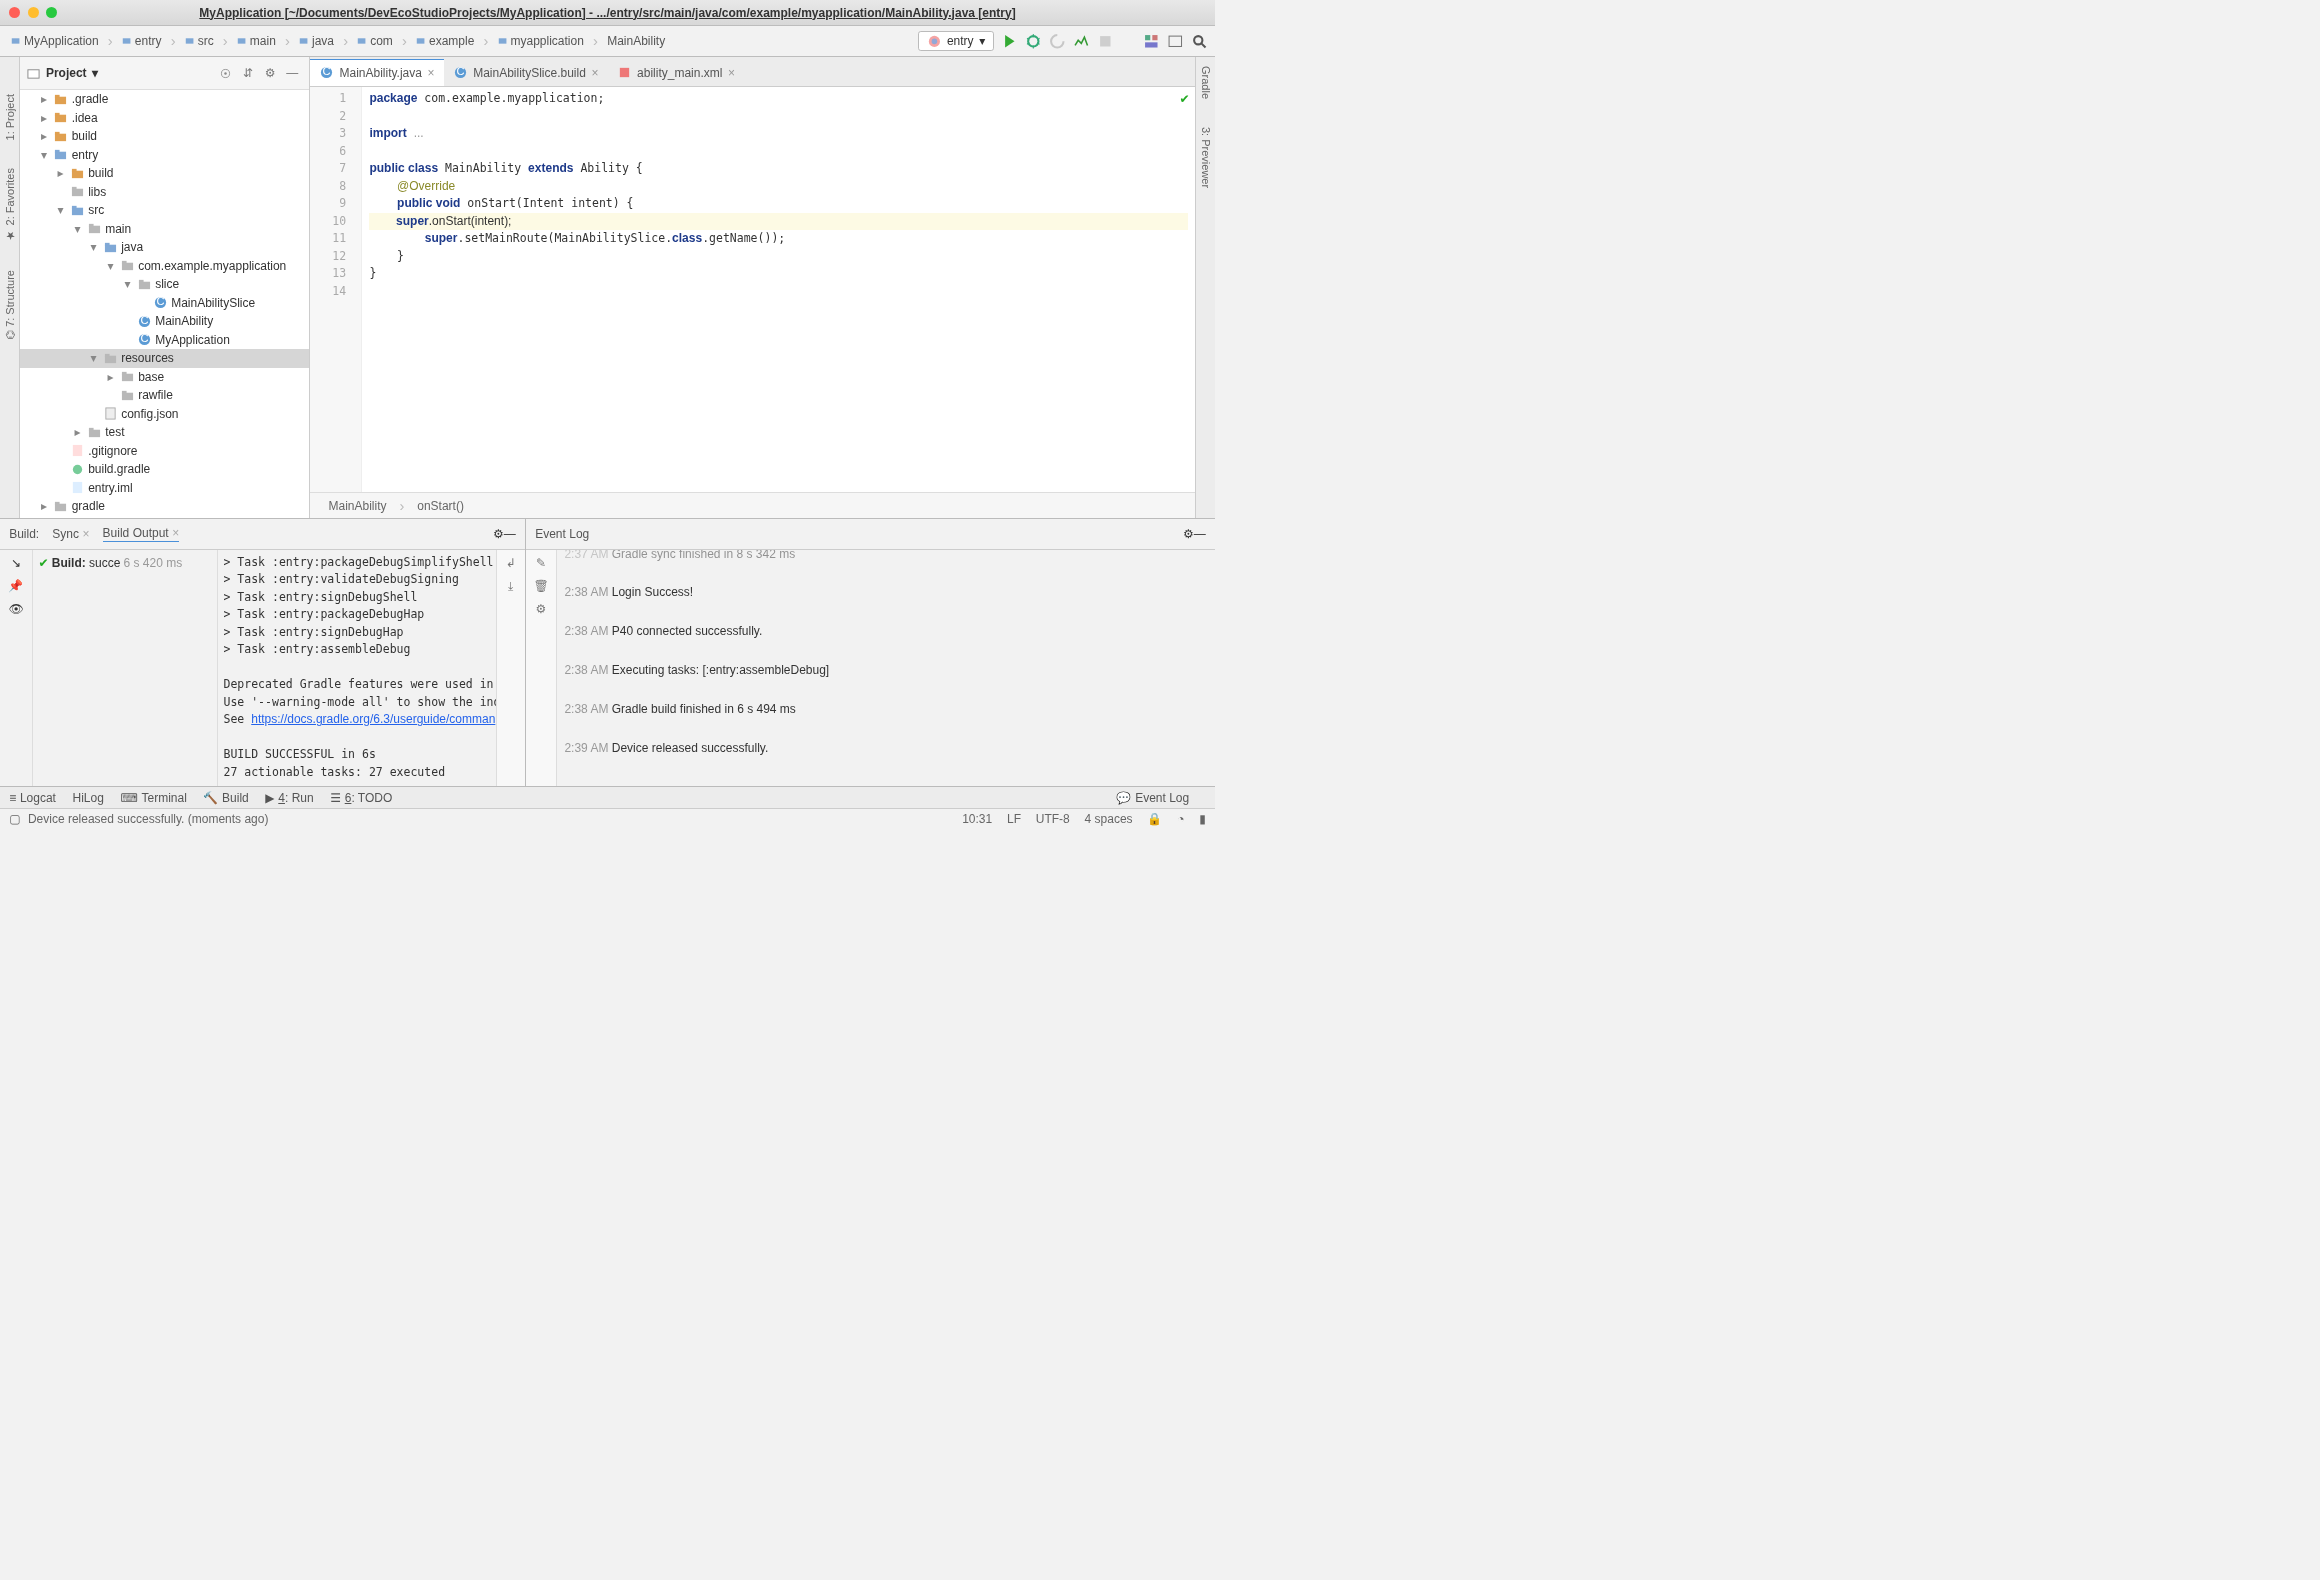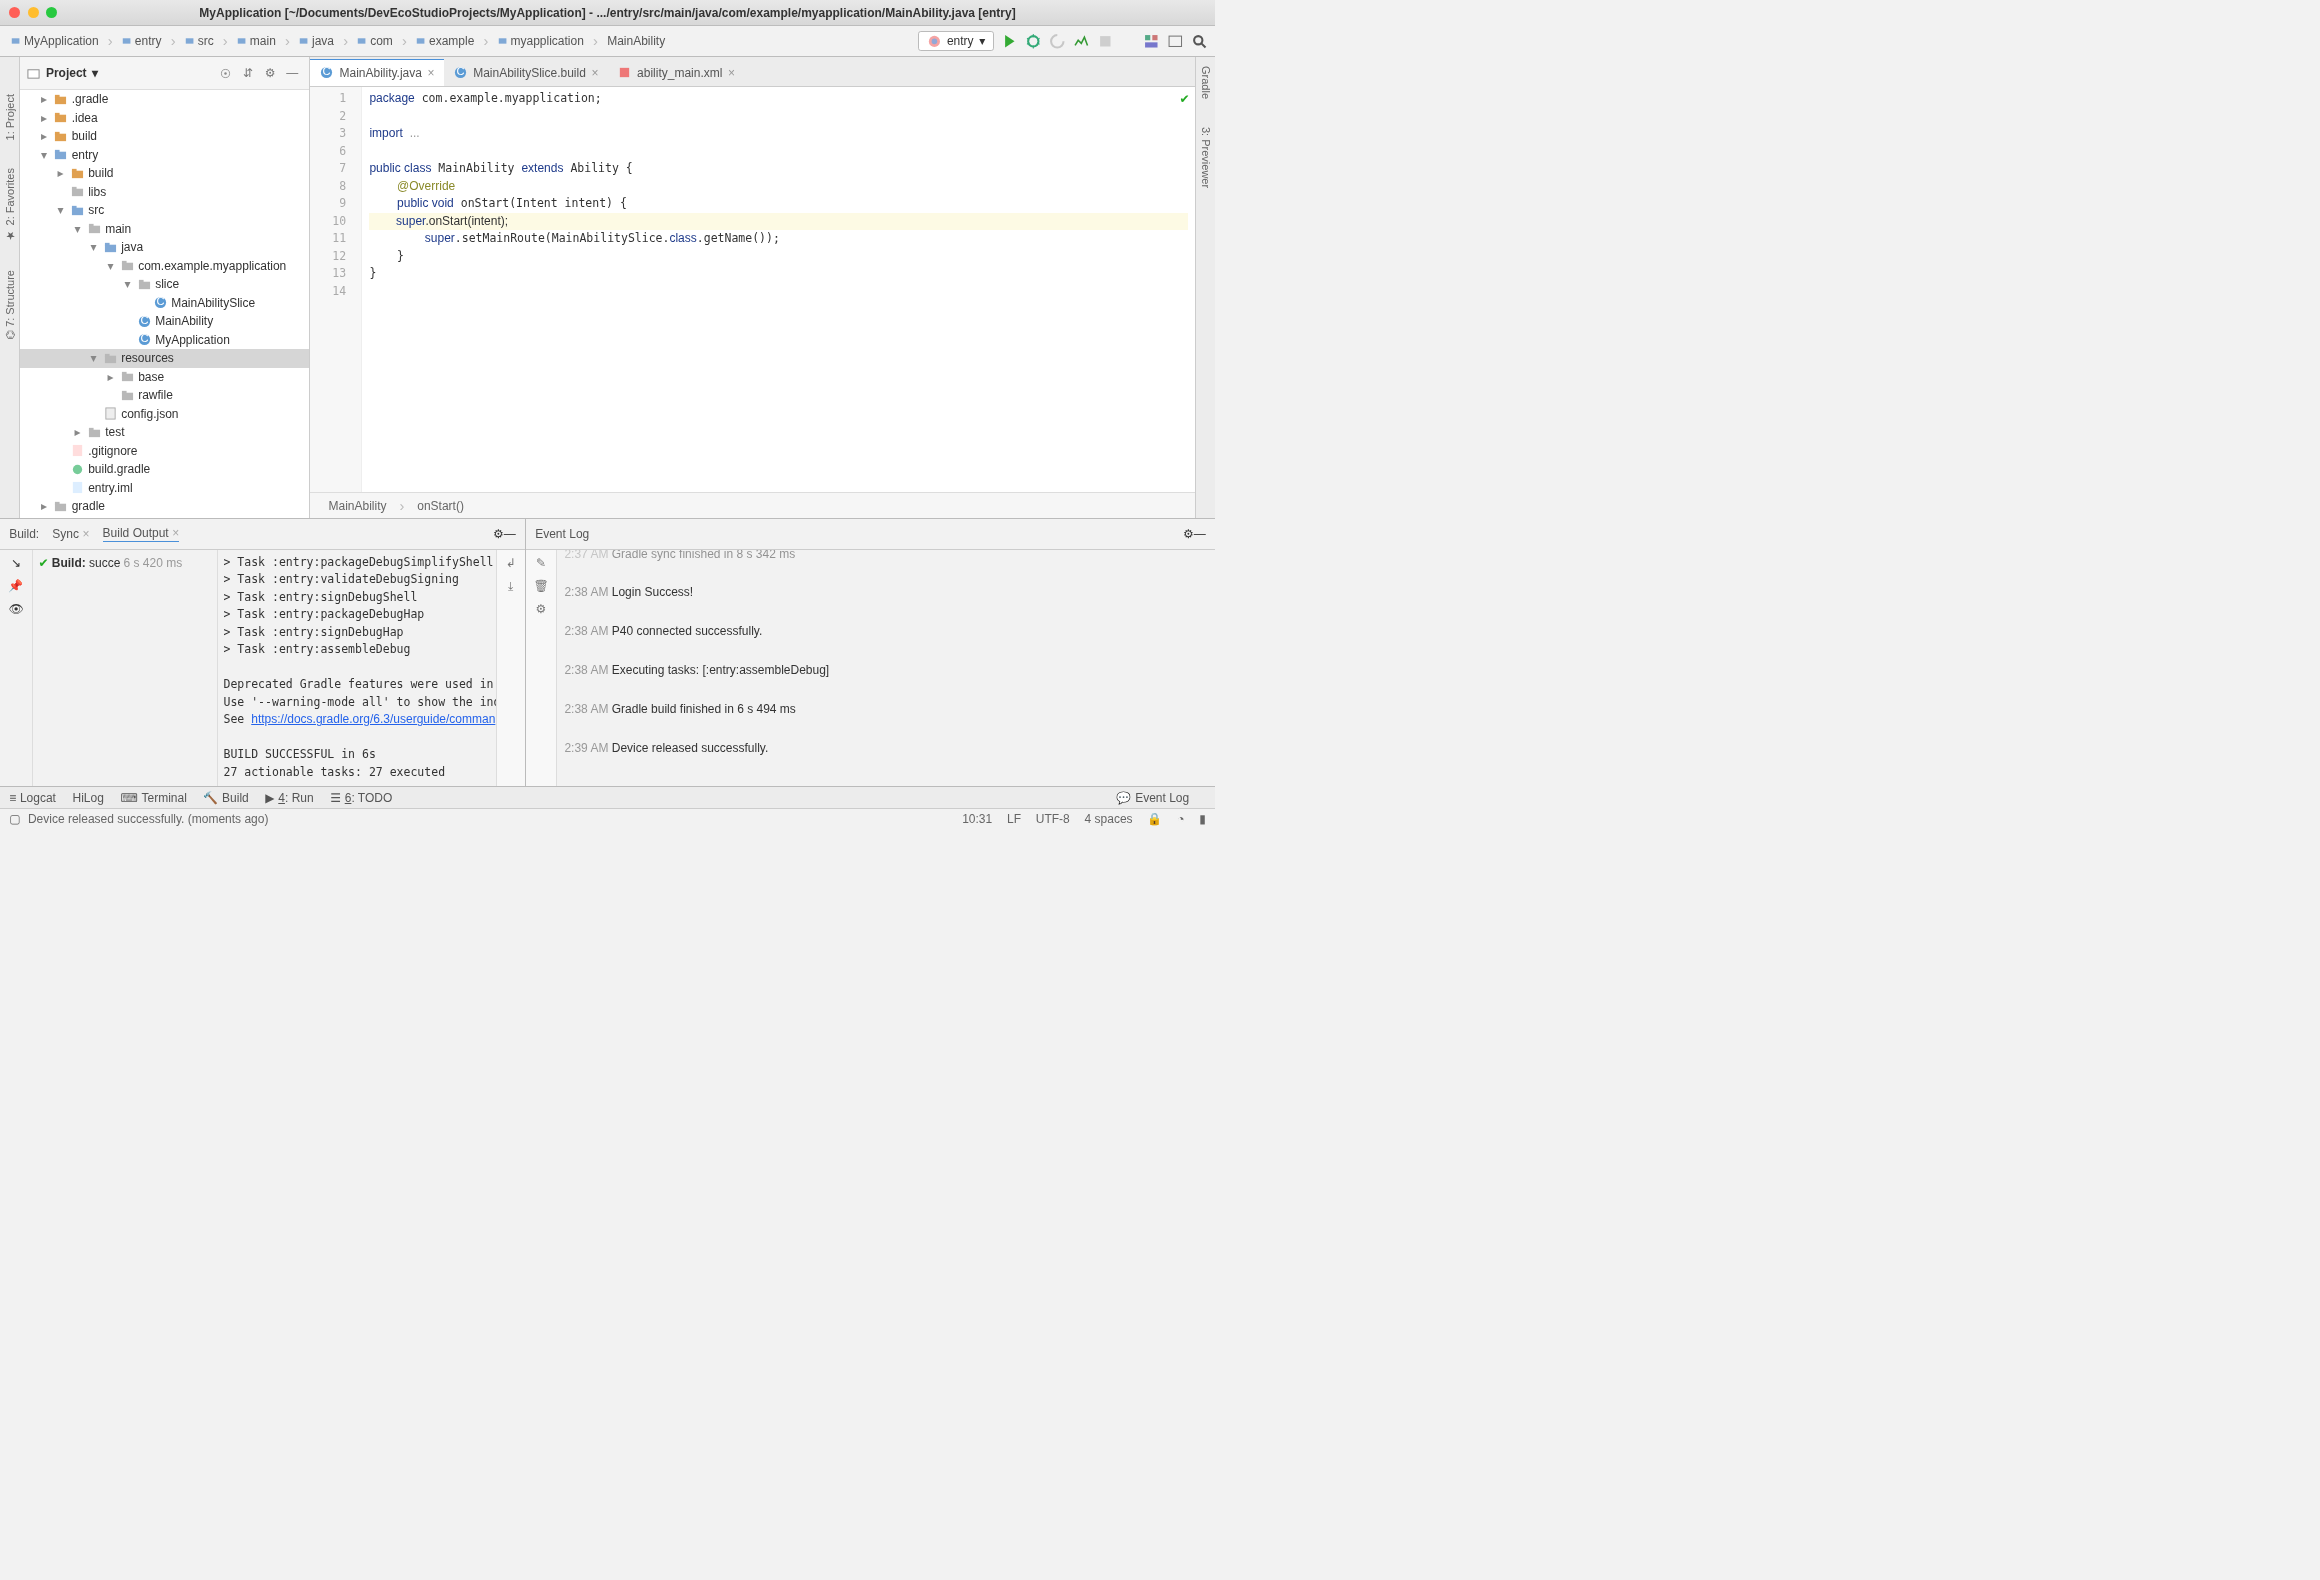--- a/index.html
+++ b/index.html
@@ -2,21 +2,21 @@
 <html><head>
 <meta charset="utf-8">
 <style>
 * { box-sizing: border-box; margin: 0; padding: 0; font-family: -apple-system, "Helvetica Neue", Arial, sans-serif; font-size: 12px; }
 body { background: #f2f2f2; color: #333; overflow: hidden; }
 .window { width: 1215px; height: 828px; display: flex; flex-direction: column; background: #f2f2f2; }
 .titlebar { height: 26px; display: flex; align-items: center; position: relative; background: linear-gradient(#e8e8e8,#d8d8d8); border-bottom:0.9px solid #bdbdbd; }
 .traffic { display:flex; gap:7.4px; padding-left:9.2px; }
 .dot { width:11px; height:11px; border-radius:50%; }
 .dot.red{background:#ff5f57;} .dot.yellow{background:#ffbd2e;} .dot.green{background:#28c940;}
-.title-text { position:absolute; left:0; right:0; text-align:center; font-weight:600; }
+.title-text { position:absolute; left:0; right:0; text-align:center; font-weight:600;text-decoration:underline; }
 .navbar { height:31px; display:flex; align-items:center; border-bottom:0.9px solid #bdbdbd; background:#f2f2f2; padding:0 7.4px; }
 .breadcrumbs { display:flex; align-items:center; gap:1.8px; flex:1; }
 .crumb { display:flex; align-items:center; gap:3.7px; padding:1.8px 3.7px; color:#555; }
 .crumb svg { width:9.2px; height:9.2px; }
 .nav-actions { display:flex; align-items:center; gap:7.4px; }
 .run-cfg { display:flex; align-items:center; gap:5.5px; border:0.9px solid #bbb; border-radius:2.8px; padding:1.8px 7.4px; background:#fff; }
 .icn { width:14.8px; height:14.8px; display:inline-flex; align-items:center; justify-content:center; }
 .tb-ic { width:16.6px; height:16.6px; display:flex; align-items:center; justify-content:center; color:#555; }
 
 .main-row { flex:1; display:flex; min-height:0; }
@@ -35,21 +35,21 @@
 .node.selected { background:#d6d6d6; }
 
 .editor-panel { flex:1; display:flex; flex-direction:column; min-width:0; }
 .tabs { height:29.5px; display:flex; align-items:flex-end; background:#ececec; border-bottom:0.9px solid #ccc; }
 .tab { display:flex; align-items:center; gap:5.5px; padding:5.5px 9.2px; color:#555; position:relative; }
 .tab.active { background:#fff; border-top:1.8px solid #4a90d9; }
 .tab .close { color:#999; }
 .editor-body { flex:1; display:flex; background:#fff; position:relative; }
 .gutter-nums { width:52px; background:#f7f7f7; border-right:0.9px solid #eee; text-align:right; padding:3.7px 14.8px 3.7px 0; color:#aaa; font-family:Menlo,Consolas,monospace; font-size:11.5px; line-height:17.5px; }
 .code { flex:1; padding:3.7px 7.4px; font-family:Menlo,Consolas,monospace; font-size:11.5px; line-height:17.5px; white-space:pre; }
-.kw{color:#1e3a8a;font-weight:normal;} .ann{color:#8a8a2a;} .fade{color:#999;}
+.kw{color:#1e3a8a;font-weight:bold;} .ann{color:#8a8a2a;} .fade{color:#999;}
 .line-hl { background:#fdfae4; display:inline-block; width:100%; }
 .code-breadcrumb { height:26px; border-top:0.9px solid #ddd; display:flex; align-items:center; padding:0 18.5px; color:#666; gap:9.2px; background:#f6f6f6; }
 
 .bottom-row { height:268px; display:flex; border-top:0.9px solid #bbb; }
 .build-panel { width:526px; border-right:0.9px solid #bbb; display:flex; flex-direction:column; }
 .bottom-hdr { height:31px; display:flex; align-items:center; padding:0 9.2px; background:#f2f2f2; border-bottom:0.9px solid #ccc; }
 .bottom-hdr .htitle { font-weight: normal; color:#555; }
 .bottom-hdr .tabx { margin-left:13px; display:flex; align-items:center; gap:3.7px; color:#555; }
 .bottom-hdr .tabx.active { border-bottom:1.8px solid #4a90d9; padding-bottom:1.8px; }
 .bottom-hdr .spacer{flex:1;}

